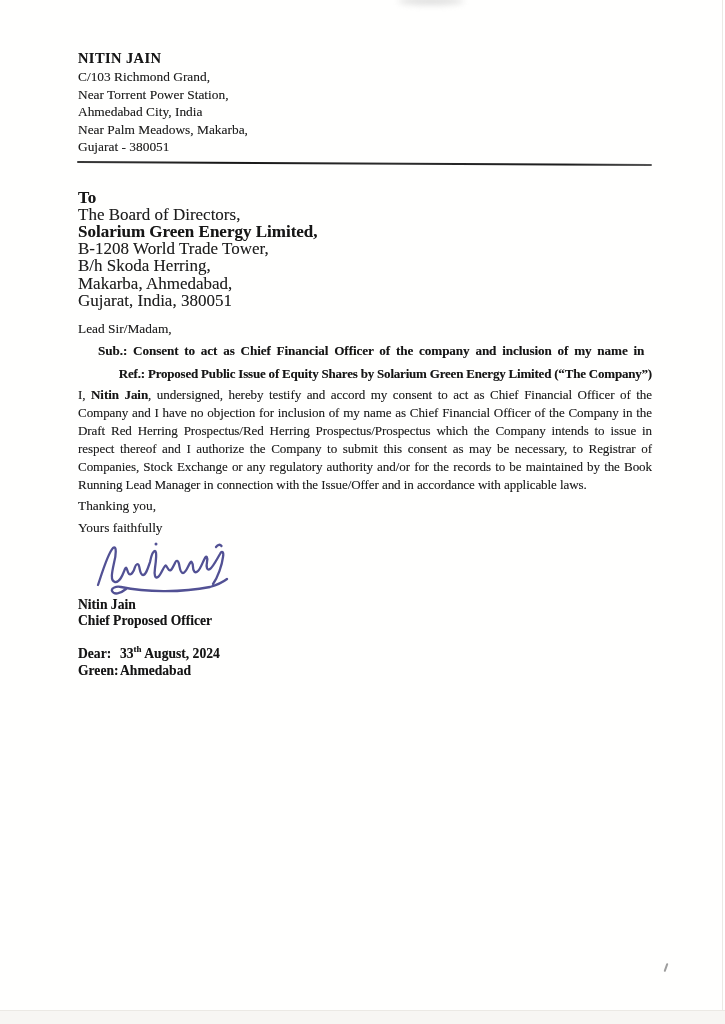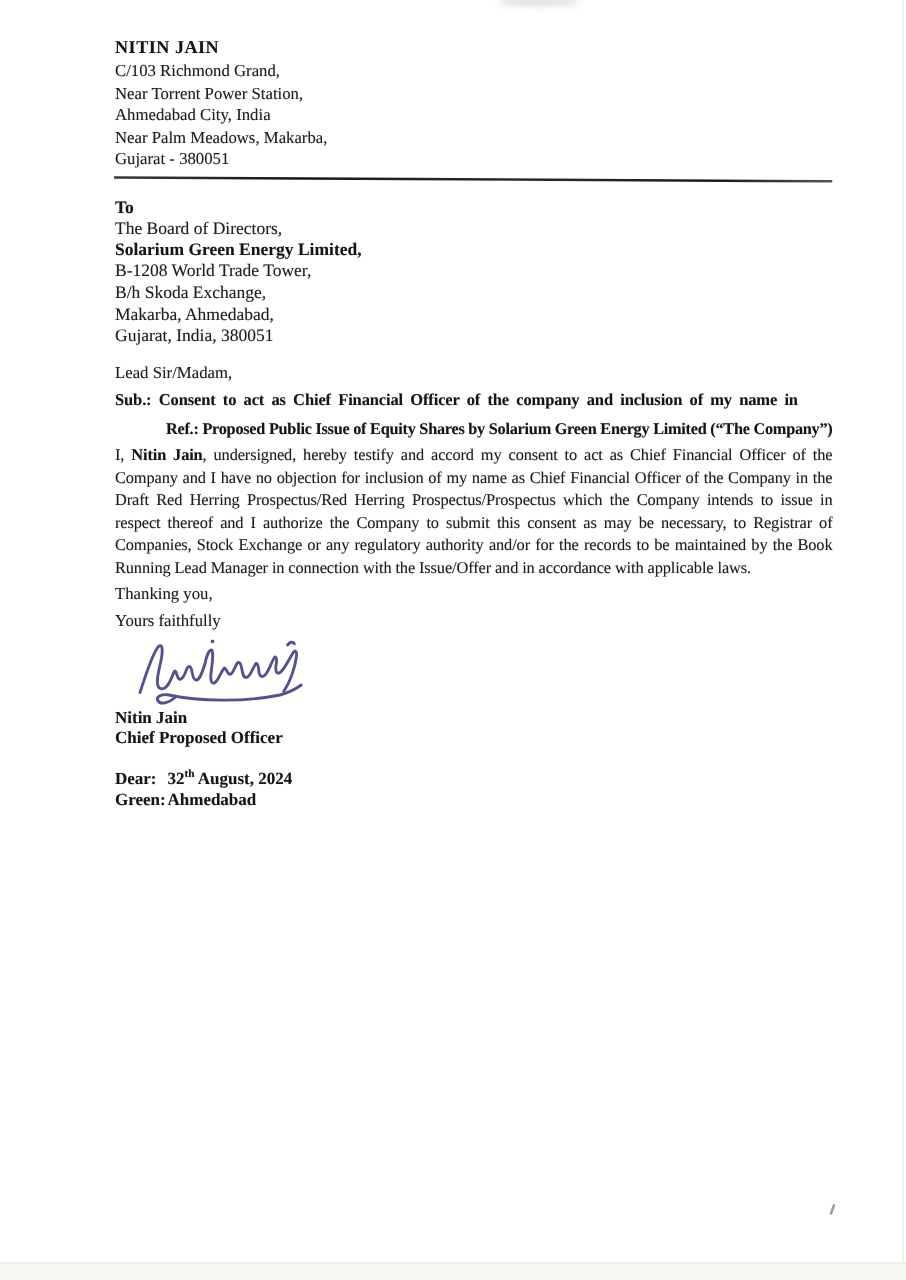--- a/index.html
+++ b/index.html
@@ -27,44 +27,44 @@
   .scan-edge {
     position: absolute; left: 0; right: 0; bottom: 0; height: 13px;
     background: #f7f6f3; border-top: 1px solid #ebe9e4;
   }
   .stray-mark {
     position: absolute; left: 665px; top: 963px; width: 2px; height: 9px;
     background: #7d7d7d; transform: rotate(20deg); border-radius: 1px; opacity: .75;
   }
 
   .content {
-    position: absolute; left: 92px; top: 0; width: 574px;
-    padding-top: 29px;
+    position: absolute; left: 78px; top: 0; width: 574px;
+    padding-top: 49px;
     text-shadow: 0 0 0.6px rgba(30,30,30,.38);
   }
   .b { font-weight: 700; color: #161616; }
 
   .sender-name {
     font-weight: 700; font-size: 14.5px; line-height: 19px;
     letter-spacing: .4px; color: #151515;
   }
   .addr { font-size: 13.4px; line-height: 17.5px; }
 
   .rule {
     height: 2px; width: 575px; margin: 5px 0 0 -1px;
     background: linear-gradient(to right, #3a3a3a, #161616 25%, #2c2c2c 55%, #1d1d1d 85%, #555);
     transform: rotate(0.3deg); transform-origin: left center;
     border-radius: 1px;
   }
 
-  .recipient { margin-top: 15px; font-size: 14px; line-height: 17.2px; }
+  .recipient { margin-top: 26px; font-size: 17px; line-height: 17.2px; }
 
   .salutation { margin-top: 11px; font-size: 13.4px; line-height: 17px; }
 
-  .subject { margin-top: 5px; font-weight: 700; color: #161616; font-size: 13.2px; line-height: 18.4px; letter-spacing: -0.1px; }
+  .subject { margin-top: 5px; font-weight: 700; color: #161616; font-size: 13.2px; line-height: 18.4px; letter-spacing: -0.1px; margin-left: 20px; }
   .subject-l1 { white-space: nowrap; word-spacing: 2.6px; }
 
   .ref {
     margin-top: 5px; font-weight: 700; color: #161616;
     font-size: 13px; line-height: 18px; letter-spacing: -0.2px; white-space: nowrap; text-align: right;
   }
 
   .body-par {
     margin: 3px 0 0 0; font-size: 13.1px; line-height: 17.9px;
     letter-spacing: -0.1px; text-align: justify;
@@ -99,21 +99,21 @@
       <div class="addr">Gujarat - 380051</div>
     </div>
 
     <div class="rule"></div>
 
     <div class="recipient">
       <div class="b">To</div>
       <div>The Board of Directors,</div>
       <div class="b">Solarium Green Energy Limited,</div>
       <div>B-1208 World Trade Tower,</div>
-      <div>B/h Skoda Exchange,</div>
+      <div>B/h Skoda Herring,</div>
       <div>Makarba, Ahmedabad,</div>
       <div>Gujarat, India, 380051</div>
     </div>
 
     <div class="salutation">Lead Sir/Madam,</div>
 
     <div class="subject">
       <div class="subject-l1"><span>Sub.:</span> <span>Consent to act as Chief Financial Officer of the company and inclusion of my name in</span></div>
     </div>
 
@@ -134,21 +134,21 @@
         </g>
       </svg>
     </div>
 
     <div class="signatory">
       <div>Nitin Jain</div>
       <div>Chief Proposed Officer</div>
     </div>
 
     <div class="meta">
-      <div class="meta-row"><span class="meta-label">Dear:</span><span class="meta-value"><span>32</span><sup>th</sup><span> August, 2024</span></span></div>
+      <div class="meta-row"><span class="meta-label">Dear:</span><span class="meta-value"><span>33</span><sup>th</sup><span> August, 2024</span></span></div>
       <div class="meta-row"><span class="meta-label">Green:</span><span class="meta-value">Ahmedabad</span></div>
     </div>
 
   </div>
 
   <div class="stray-mark"></div>
   <div class="scan-edge"></div>
 </div>
 
 </body></html>

